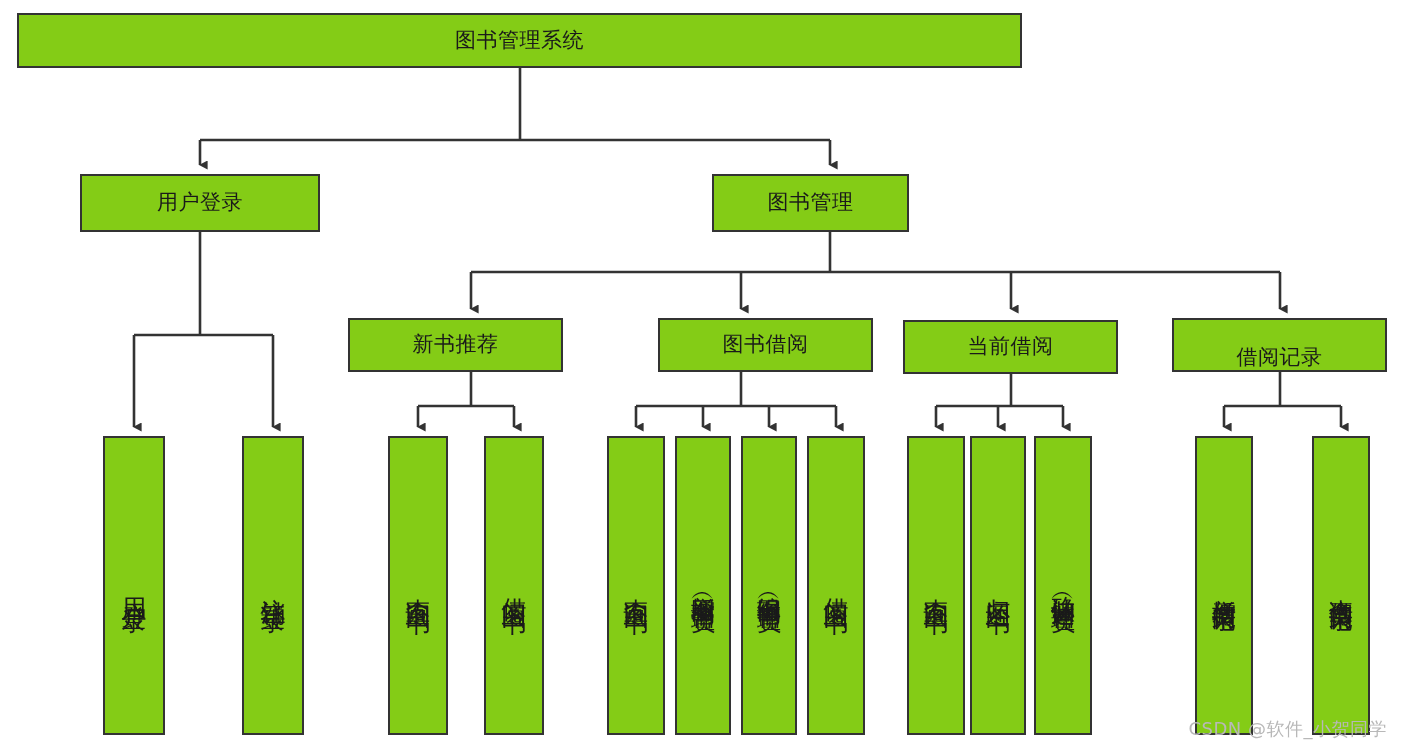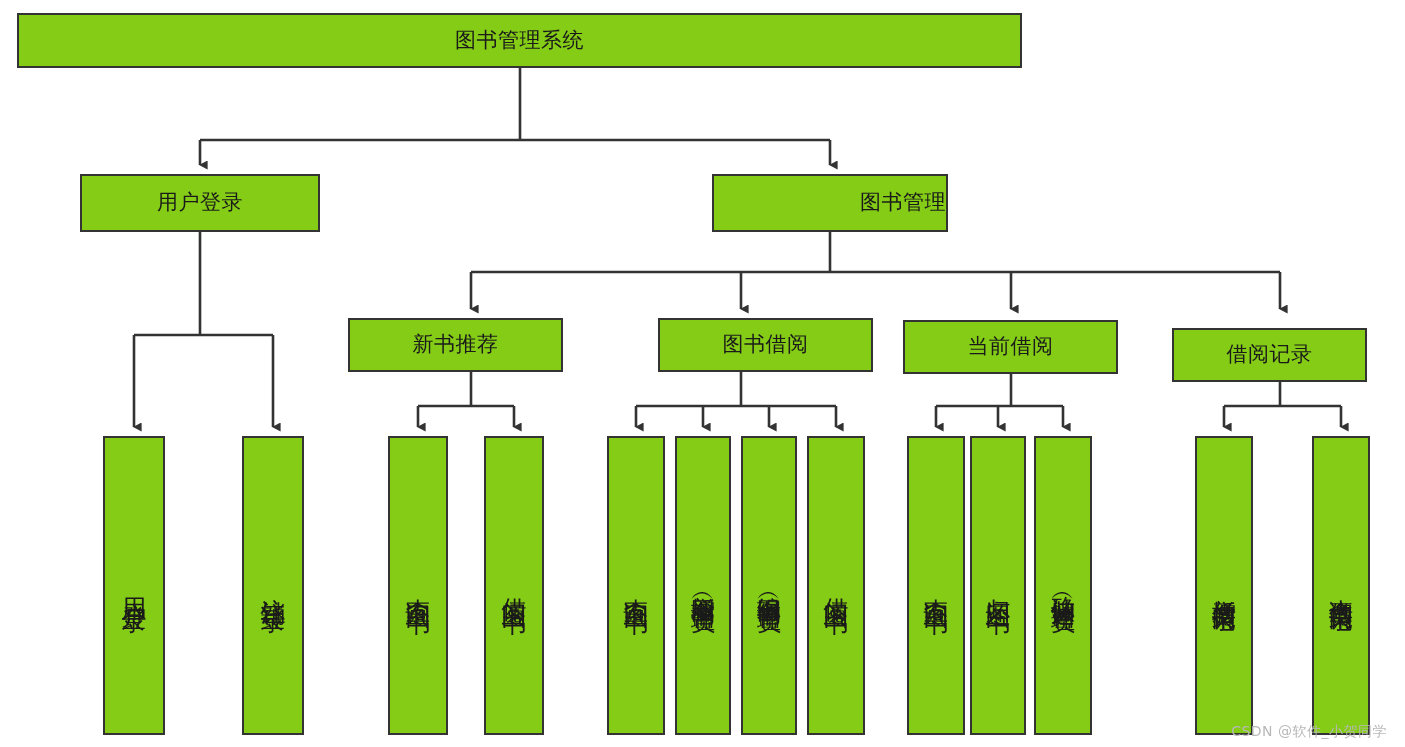--- a/index.html
+++ b/index.html
@@ -61,21 +61,21 @@
     white-space: nowrap;
   }
   .node.vert.tall-text .node-label {
     font-size: 24px;
     letter-spacing: 2px;
   }
   .watermark {
     position: absolute;
     right: 18px;
     bottom: 6px;
-    font-size: 14px;
+    font-size: 18px;
     color: #b8b8b8;
     letter-spacing: 0.5px;
     z-index: 6;
     white-space: nowrap;
     font-family: "DejaVu Sans", "Liberation Sans", sans-serif;
   }
 </style>
 </head>
 <body>
 
@@ -124,33 +124,33 @@
       </g>
   </svg>
 
   <div id="nodes">
       <div class="node horiz" style="left: 17px; top: 13px; width: 1005px; height: 55px;">
         <span class="node-label">图书管理系统</span>
       </div>
       <div class="node horiz" style="left: 80px; top: 174px; width: 240px; height: 58px;">
         <span class="node-label">用户登录</span>
       </div>
-      <div class="node horiz" style="left: 712px; top: 174px; width: 236px; height: 58px; justify-content: flex-end;">
+      <div class="node horiz" style="left: 712px; top: 174px; width: 197px; height: 58px;">
         <span class="node-label">图书管理</span>
       </div>
       <div class="node horiz" style="left: 348px; top: 318px; width: 215px; height: 54px;">
         <span class="node-label">新书推荐</span>
       </div>
       <div class="node horiz" style="left: 633px; top: 318px; width: 215px; height: 54px; margin-left: 25px;">
         <span class="node-label">图书借阅</span>
       </div>
       <div class="node horiz" style="left: 903px; top: 320px; width: 215px; height: 54px;">
         <span class="node-label">当前借阅</span>
       </div>
-      <div class="node horiz" style="left: 1172px; top: 328px; width: 195px; height: 54px;">
+      <div class="node horiz" style="left: 1172px; top: 318px; width: 215px; height: 54px; align-items: flex-end;">
         <span class="node-label">借阅记录</span>
       </div>
       <div class="node vert" style="left: 103px; top: 436px; width: 62px; height: 299px;">
         <span class="node-label">用户登录</span>
       </div>
       <div class="node vert" style="left: 242px; top: 436px; width: 62px; height: 299px;">
         <span class="node-label">注销登录</span>
       </div>
       <div class="node vert" style="left: 388px; top: 436px; width: 60px; height: 299px;">
         <span class="node-label">查询图书</span>

